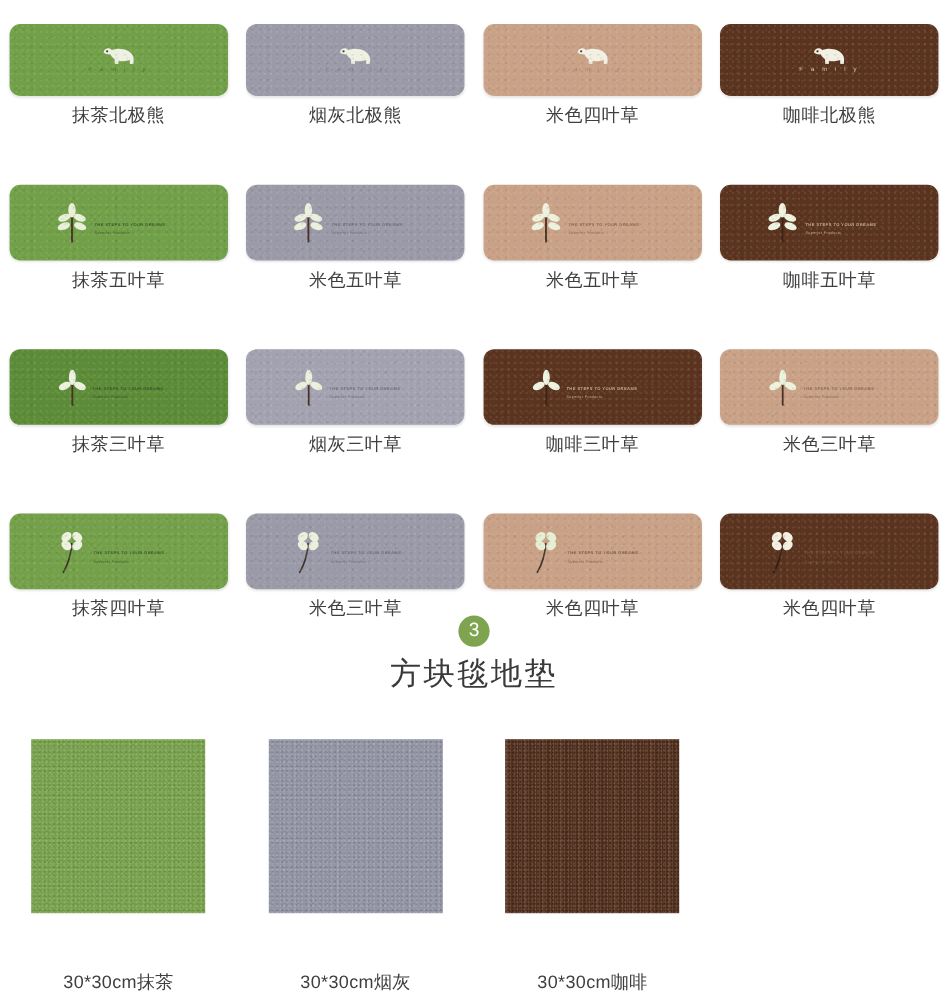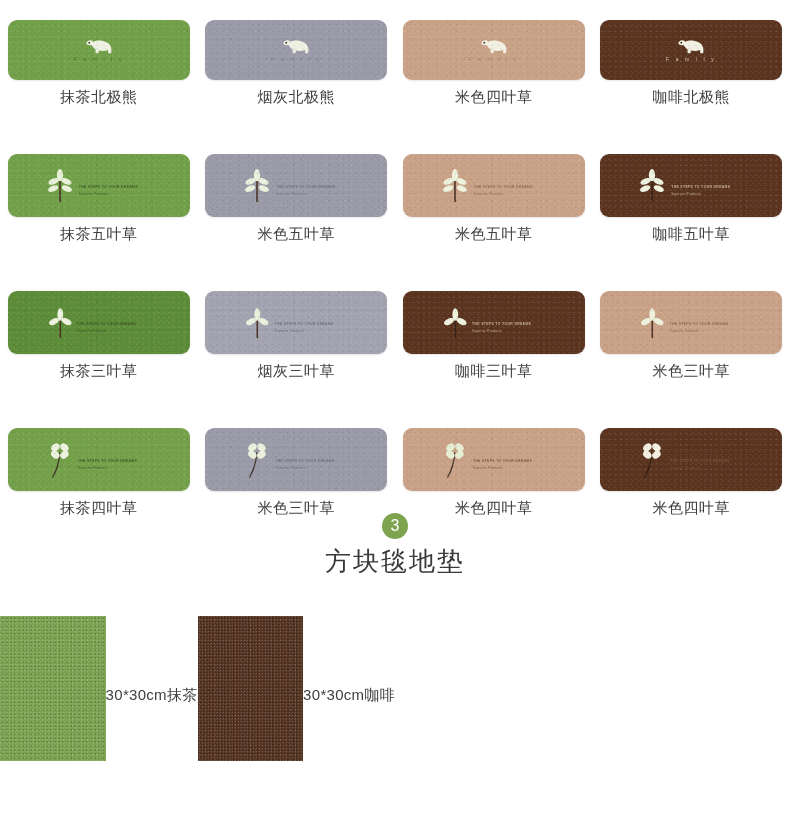--- a/index.html
+++ b/index.html
@@ -77,21 +77,21 @@
   .section-title{
     margin-top:9px;font-size:26px;color:#3a3a3a;letter-spacing:2px;
     line-height:1;
   }
 
   
   .sq-grid{
     position:absolute;left:0;top:616px;width:790px;
     display:grid;grid-template-columns:repeat(4,197.5px);
   }
-  .sq-cell{display:flex;flex-direction:row;align-items:center;}
+  .sq-cell{display:flex;flex-direction:column;align-items:center;gap:39px;}
   .sq{
     position:relative;width:145px;height:145px;overflow:hidden;
   }
   .sq::after{
     content:"";position:absolute;inset:0;pointer-events:none;
     background-image:
       radial-gradient(circle at 25% 25%, rgba(255,255,255,.16) 0 .9px, transparent 1px),
       radial-gradient(circle at 75% 55%, rgba(0,0,0,.13) 0 .9px, transparent 1px),
       radial-gradient(circle at 50% 80%, rgba(255,255,255,.11) 0 .9px, transparent 1px),
       radial-gradient(circle at 10% 70%, rgba(0,0,0,.10) 0 .9px, transparent 1px);
@@ -415,18 +415,22 @@
     <div class="badge" style="background: rgb(126, 164, 79);">3</div>
     <div class="section-title">方块毯地垫</div>
   </div>
 
   <div class="sq-grid" id="sqGrid">
       <div class="sq-cell">
         <div class="sq" style="background: rgb(119, 162, 75);"></div>
         <div class="sq-label">30*30cm抹茶</div>
       </div>
       <div class="sq-cell">
+        <div class="sq" style="background: rgb(146, 148, 164);"></div>
+        <div class="sq-label">30*30cm烟灰</div>
+      </div>
+      <div class="sq-cell">
         <div class="sq striped" style="background: rgb(84, 48, 28);"></div>
         <div class="sq-label">30*30cm咖啡</div>
       </div>
     </div>
 
 </div>
 
 </body></html>

